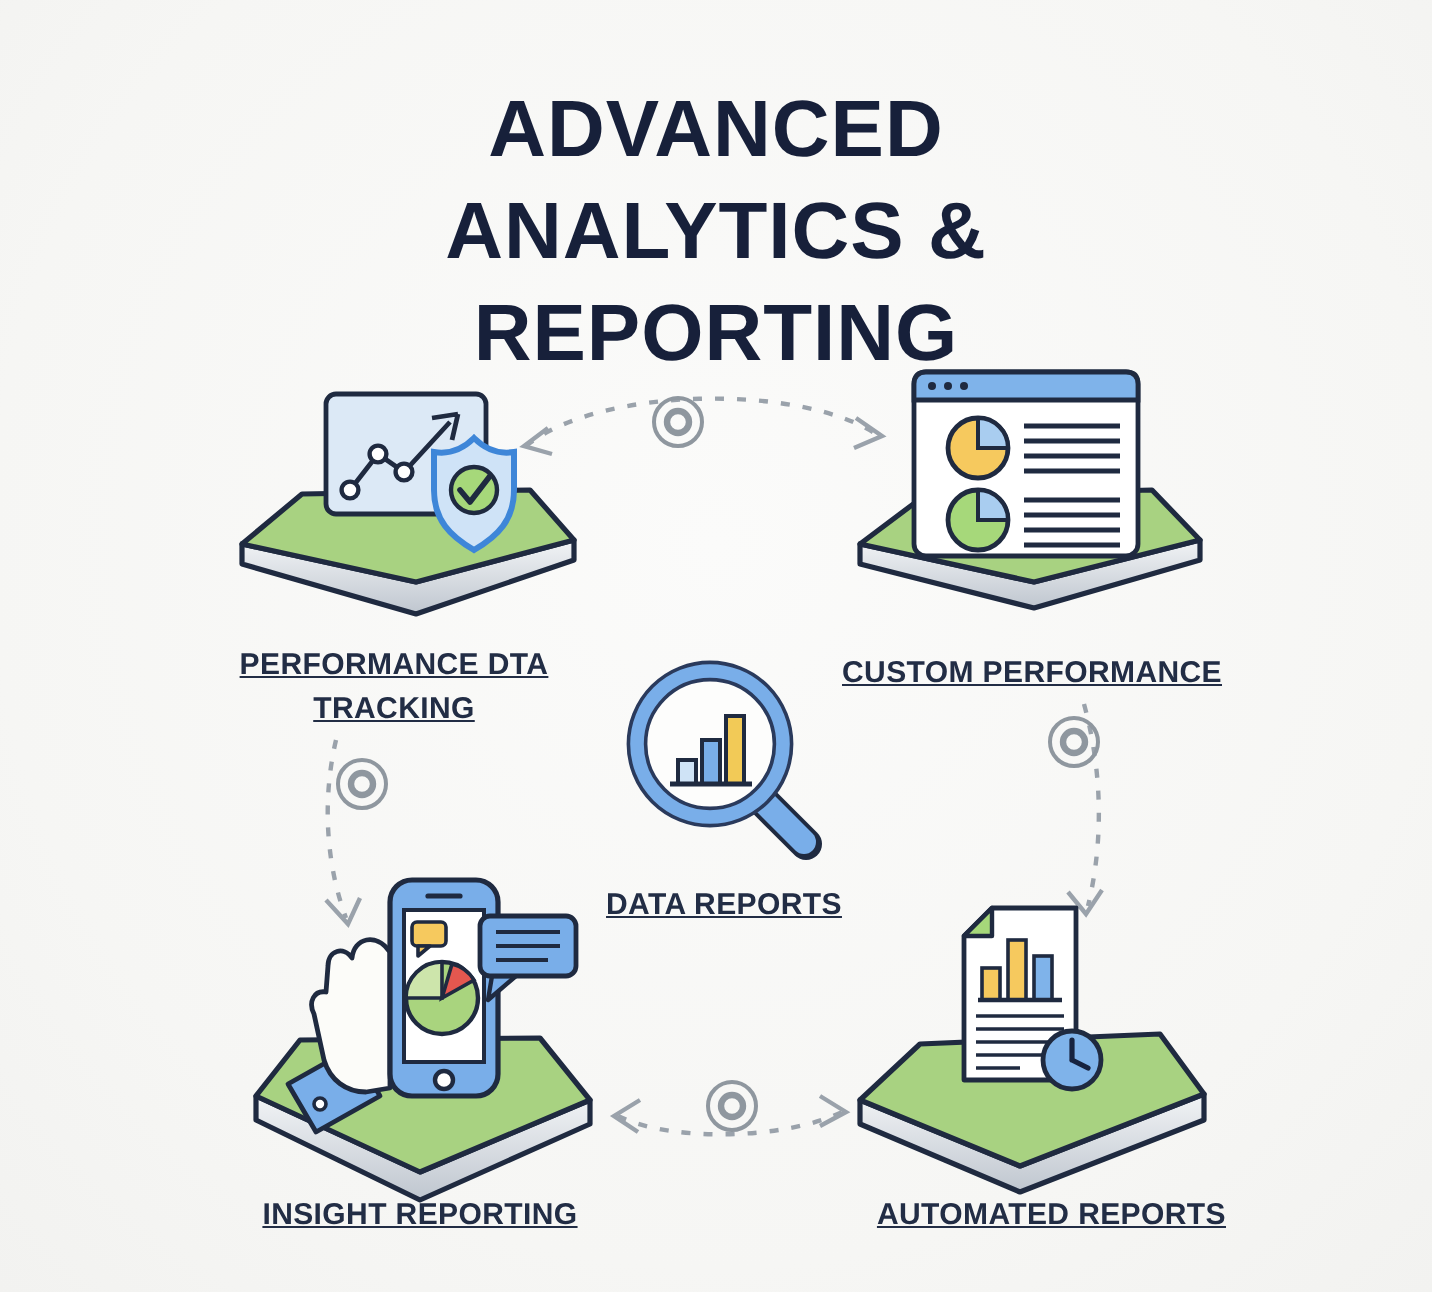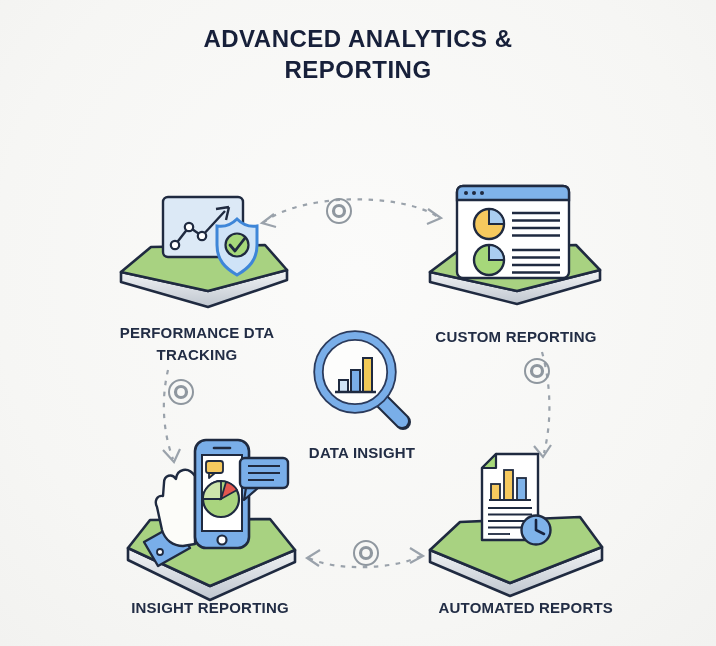--- a/index.html
+++ b/index.html
@@ -4,29 +4,29 @@
 <style>
   html,body{margin:0;padding:0;}
   .canvas{
     position:relative;
     width:716px;height:646px;
     background:radial-gradient(circle at 50% 42%, #fbfbfa 0%, #f6f6f4 70%, #f2f2f0 100%);
     font-family:"Liberation Sans", sans-serif;
     overflow:hidden;
   }
   .page-title{
-    position:absolute;top:24px;left:50%;transform:translateX(-50%);
+    position:absolute;top:40px;left:50%;transform:translateX(-50%);
     width:430px;margin:0;text-align:center;
-    font-size:24px;line-height:1.28;font-weight:800;letter-spacing:.5px;
+    font-size:40px;line-height:1.28;font-weight:800;letter-spacing:.5px;
     color:#17203a;
   }
   .node-label{
     position:absolute;text-align:center;
     font-size:15px;font-weight:600;letter-spacing:.2px;line-height:1.45;
-    color:#222d45;z-index:3;
+    color:#222d45;z-index:3;text-decoration:underline;
   }
   .lbl-performance{left:107px;top:322px;width:180px;}
   .lbl-custom{left:406px;top:326px;width:220px;}
   .lbl-center{left:282px;top:442px;width:160px;}
   .lbl-mobile{left:115px;top:597px;width:190px;}
   .lbl-auto{left:408px;top:597px;width:205px;text-align:right;}
   .connector-layer{position:absolute;left:0;top:0;z-index:1;}
   .node-icon{position:absolute;z-index:2;}
   .icon-performance{left:103px;top:183px;}
   .icon-custom{left:410px;top:180px;}
@@ -206,18 +206,18 @@
         <line x1="85" y1="96" x2="107" y2="96"></line>
       </g>
     </g>
     <g>
       <circle cx="133" cy="92" r="14.5" fill="#7fb3ea" stroke="#1f2a40" stroke-width="2.4"></circle>
       <path d="M133,92 V82 M133,92 L141,96" fill="none" stroke="#17233f" stroke-width="2.6" stroke-linecap="round"></path>
     </g>
   </svg>
 
   <div class="node-label lbl-performance">PERFORMANCE DTA TRACKING</div>
-  <div class="node-label lbl-custom">CUSTOM REPORTING</div>
-  <div class="node-label lbl-center">DATA INSIGHT</div>
+  <div class="node-label lbl-custom">CUSTOM PERFORMANCE</div>
+  <div class="node-label lbl-center">DATA REPORTS</div>
   <div class="node-label lbl-mobile">INSIGHT REPORTING</div>
   <div class="node-label lbl-auto">AUTOMATED REPORTS</div>
 
 </div>
 
 </body></html>

